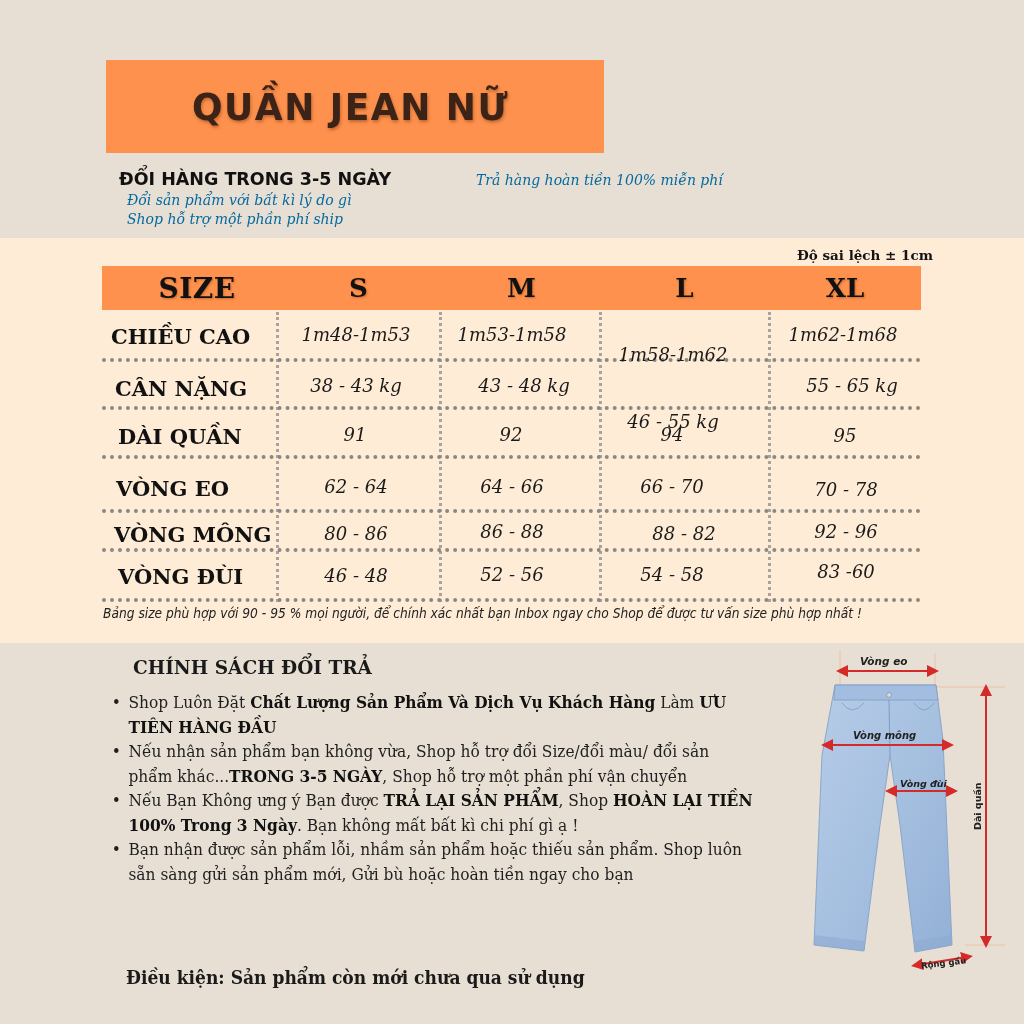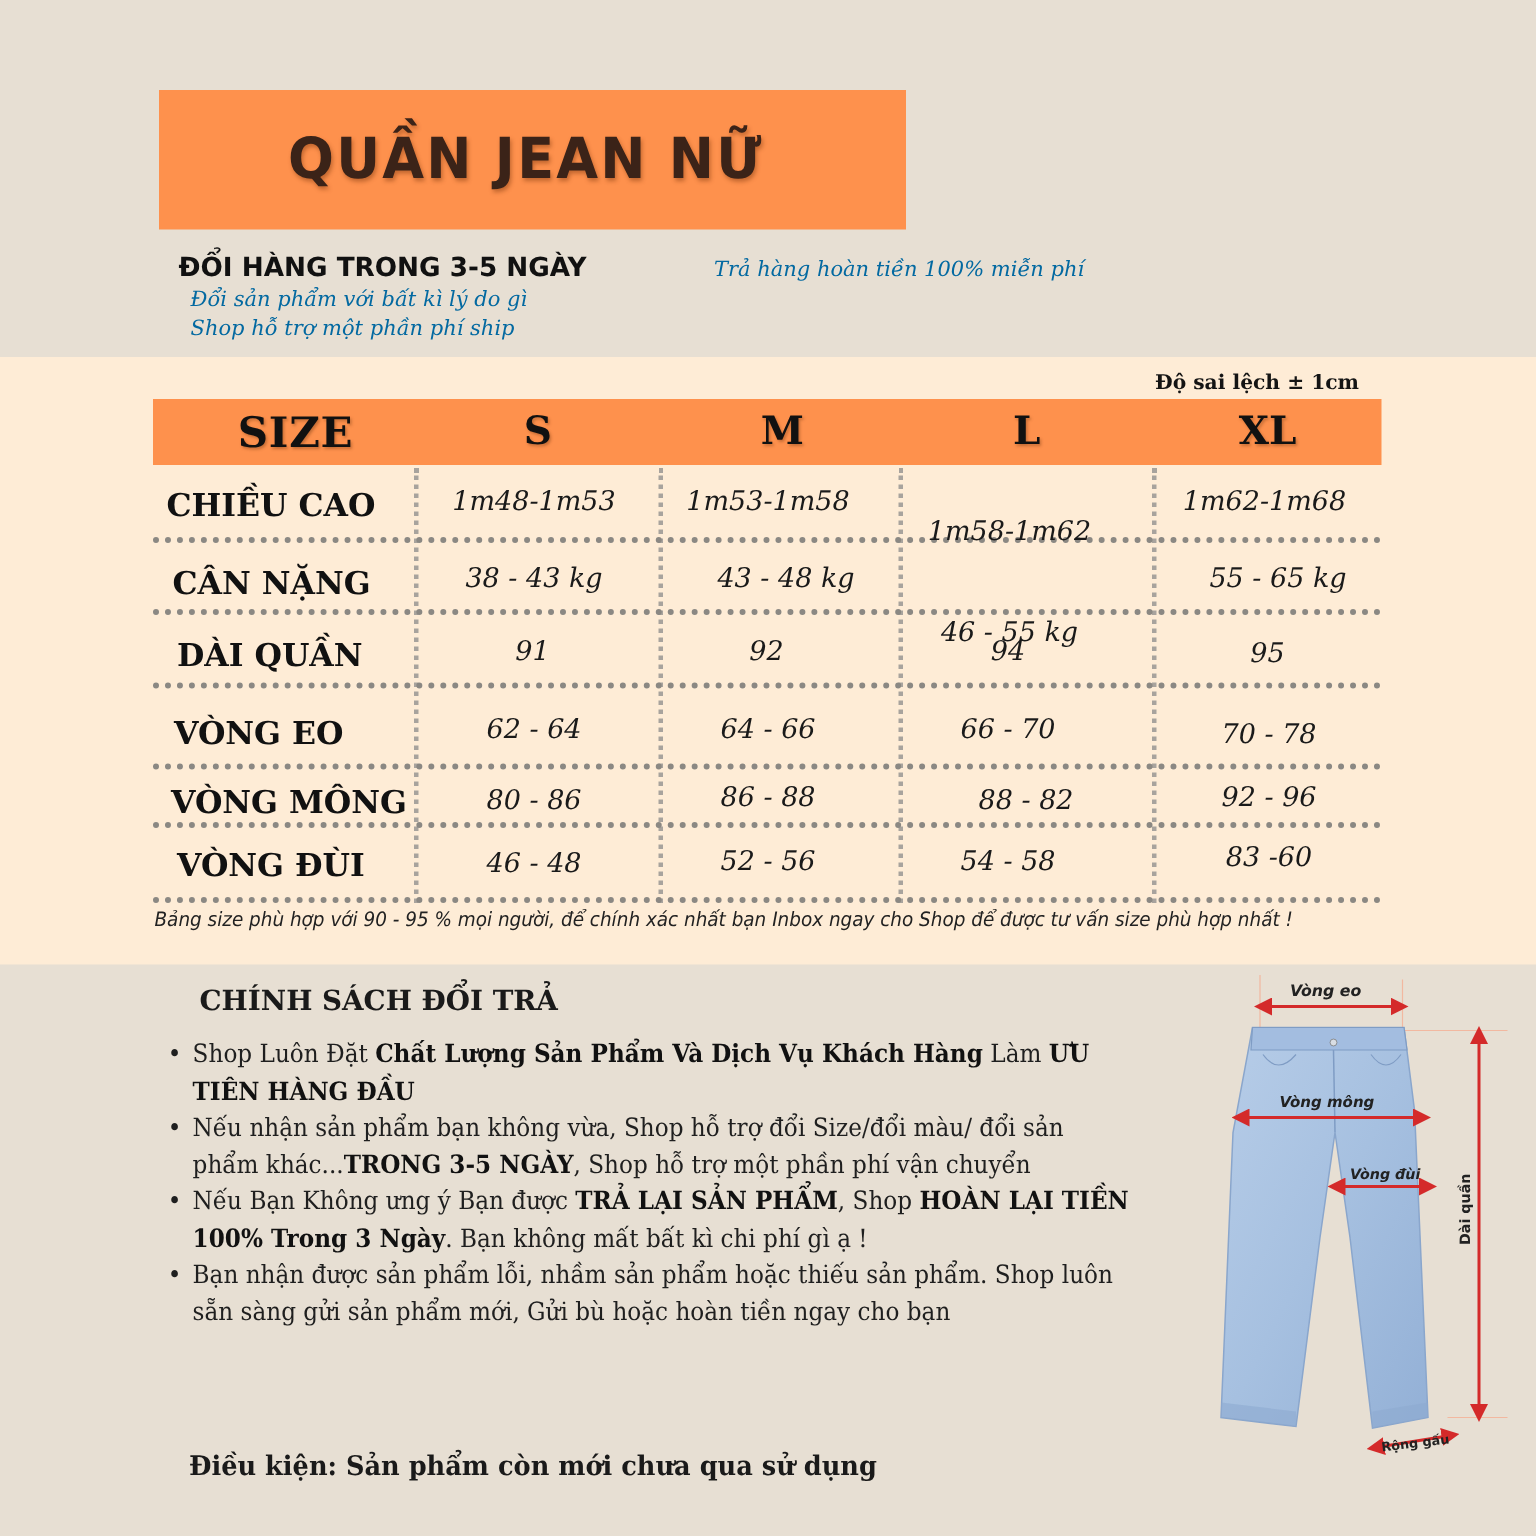--- a/index.html
+++ b/index.html
@@ -45,21 +45,21 @@
     white-space: nowrap;
     line-height: 19px;
   }
 
   
   #size-band {
     left: 0; top: 238px; width: 1024px; height: 405px;
     background: #feecd6;
   }
   #tolerance {
-    right: 118px; top: 247px;
+    right: 91px; top: 247px;
     font-family: "DejaVu Serif", serif;
     font-weight: bold; font-size: 13.5px;
     white-space: nowrap;
   }
   #size-header {
     left: 102px; top: 266px; width: 819px; height: 44px;
     background: #fe914d;
   }
   .hdr-cell {
     position: absolute; top: 266px; height: 44px;

